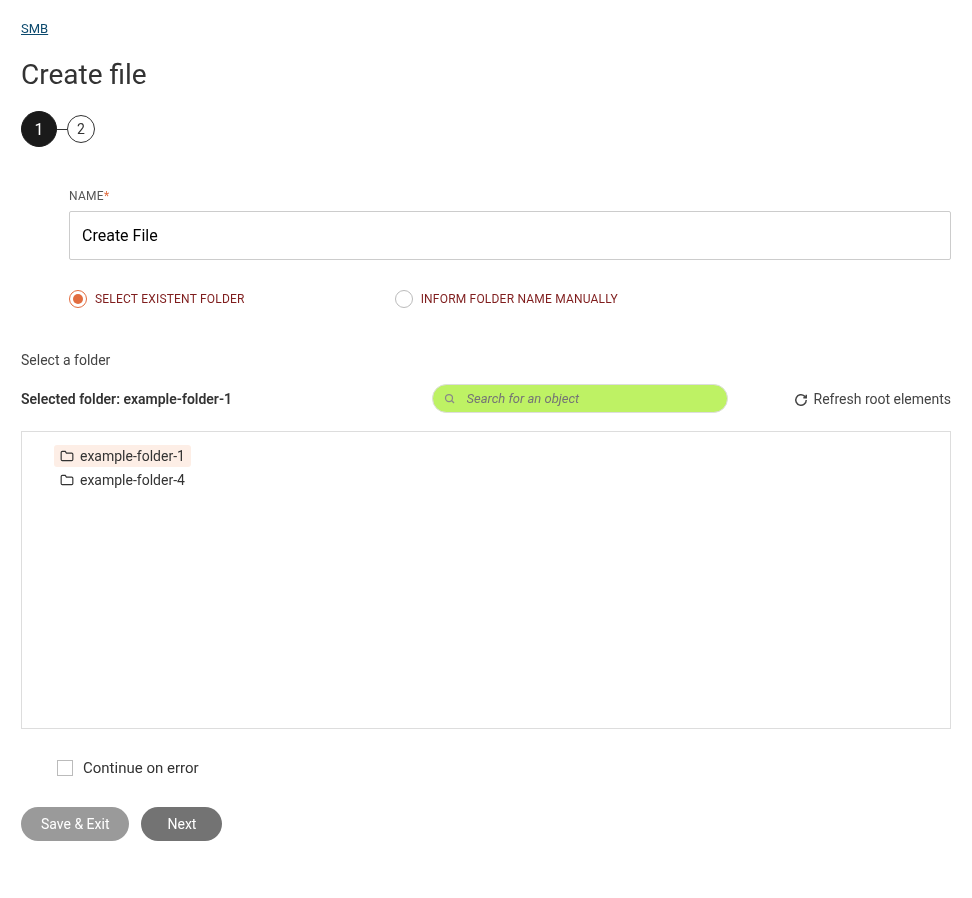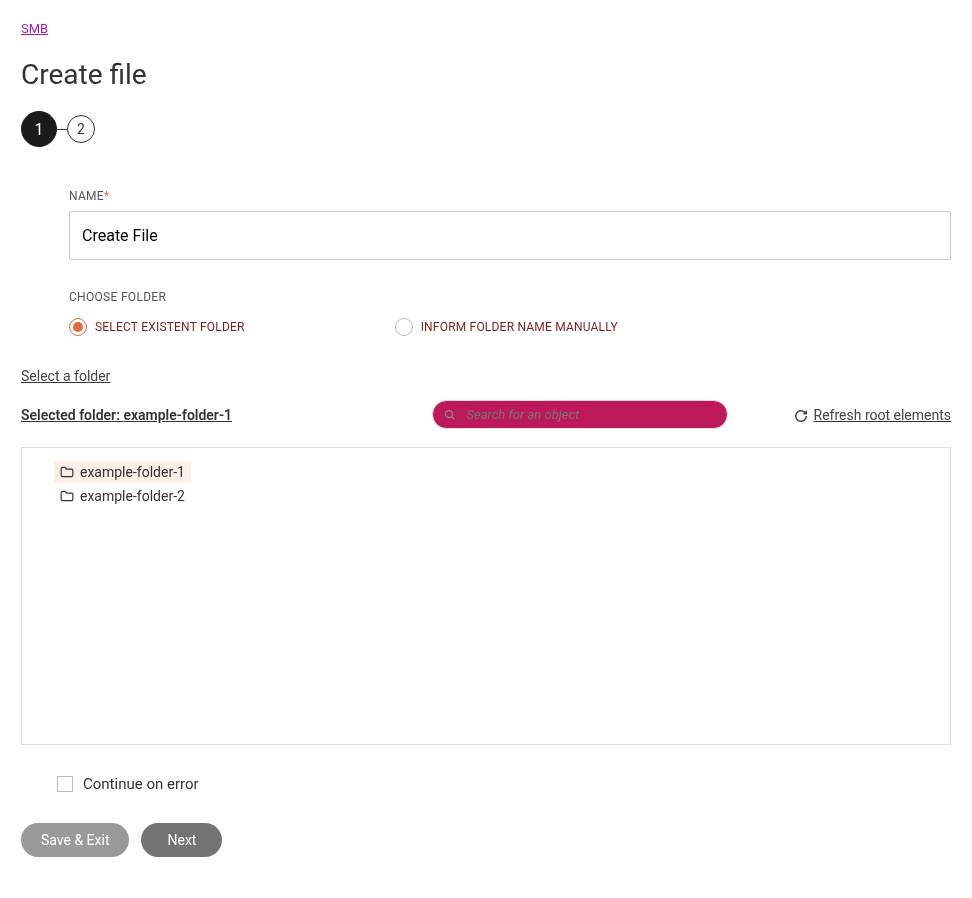--- a/index.html
+++ b/index.html
@@ -8,21 +8,21 @@
     background: #fff;
     color: #333;
     width: 972px;
     height: 898px;
     padding: 20px 21px;
     font-size: 14px;
   }
   .breadcrumb {
     font-size: 13px;
     text-decoration: underline;
-    color: #a21caf;
+    color: #0c4a6e;
     cursor: pointer;
     display: inline-block;
   }
   .page-title {
     font-size: 28px;
     font-weight: 400;
     margin-top: 22px;
     color: #333;
   }
   .stepper {
@@ -102,21 +102,21 @@
     width: 10px;
     height: 10px;
     border-radius: 50%;
     background: #e26c3f;
   }
   .radio-label {
     font-size: 12px;
     color: #7f1d1d;
     letter-spacing: 0.2px;
   }
-  .select-folder-section { margin-top: 32px; text-decoration: underline; }
+  .select-folder-section { margin-top: 44px; }
   .select-folder-title { font-size: 14px; color: #444; }
   .selected-row {
     display: flex;
     align-items: center;
     margin-top: 16px;
     gap: 36px;
   }
   .selected-label {
     font-size: 14px;
     font-weight: 600;
@@ -128,21 +128,21 @@
     position: relative;
     width: 296px;
   }
   .search-input {
     width: 100%;
     border: 1px solid #ddd;
     border-radius: 16px;
     padding: 6px 12px 6px 34px;
     font-size: 13px;
     font-style: italic;
-    background: #be185d;
+    background: #bef264;
     font-family: inherit;
   }
   .search-icon {
     position: absolute;
     left: 12px;
     top: 50%;
     transform: translateY(-50%);
     width: 12px;
     height: 12px;
     color: #888;
@@ -234,21 +234,20 @@
 </div>
 
 <div class="field-group">
   <div class="field-label">
     <span>NAME</span><span class="required">*</span>
   </div>
   <input type="text" class="text-input" value="Create File" style="">
 </div>
 
 <div class="field-group" style="margin-top:30px;">
-  <div class="field-label">CHOOSE FOLDER</div>
   <div class="radio-group">
     <label class="radio-item">
       <span class="radio-circle selected">
           <span class="radio-dot"></span>
         </span>
       <span class="radio-label">SELECT EXISTENT FOLDER</span>
     </label>
     <label class="radio-item">
       <span class="radio-circle"></span>
       <span class="radio-label">INFORM FOLDER NAME MANUALLY</span>
@@ -286,21 +285,21 @@
             <path d="M2 4 a2 2 0 0 1 2-2 h5 l2 3 h9 a2 2 0 0 1 2 2 v9 a2 2 0 0 1 -2 2 H4 a2 2 0 0 1 -2-2 Z"></path>
           </svg>
         <span>example-folder-1</span>
       </div>
     </div>
     <div class="tree-row">
       <div class="tree-item">
         <svg class="folder-icon" viewBox="0 0 24 20" fill="none" stroke="#333" stroke-width="2">
             <path d="M2 4 a2 2 0 0 1 2-2 h5 l2 3 h9 a2 2 0 0 1 2 2 v9 a2 2 0 0 1 -2 2 H4 a2 2 0 0 1 -2-2 Z"></path>
           </svg>
-        <span>example-folder-2</span>
+        <span>example-folder-4</span>
       </div>
     </div>
   </div>
 </div>
 
 <div class="checkbox-row">
   <div class="checkbox"></div>
   <span class="checkbox-label">Continue on error</span>
 </div>
 

